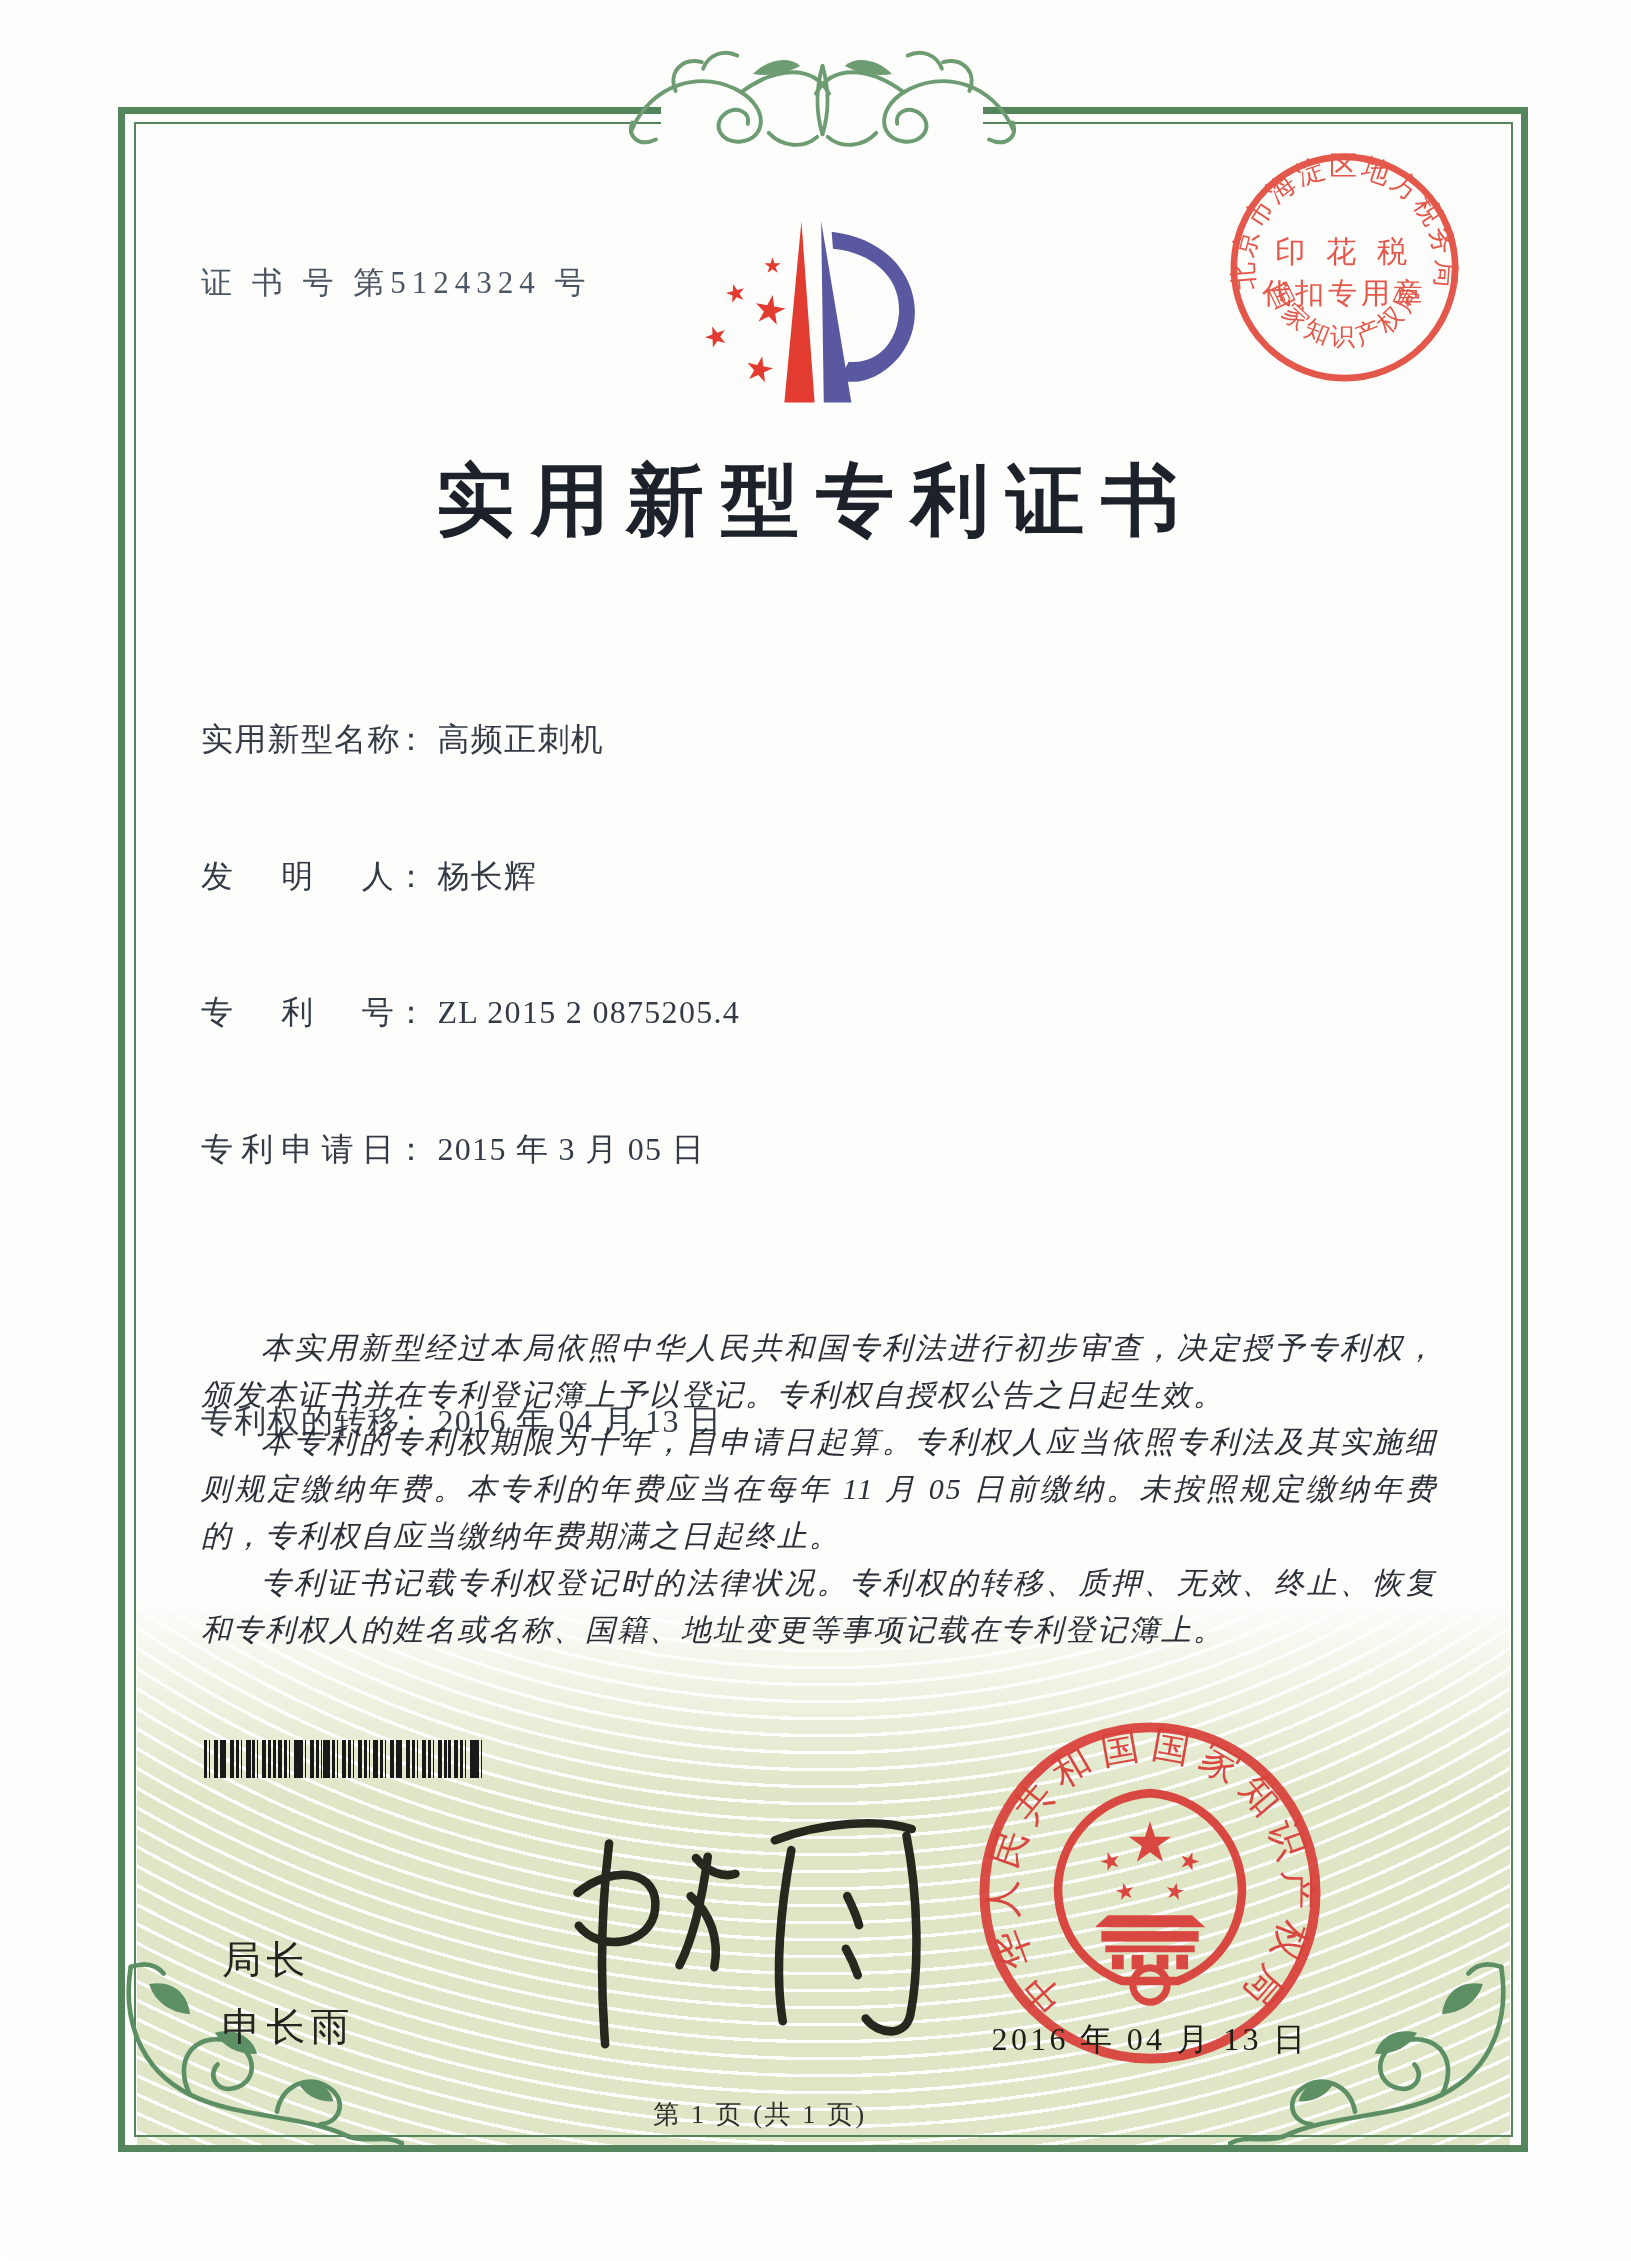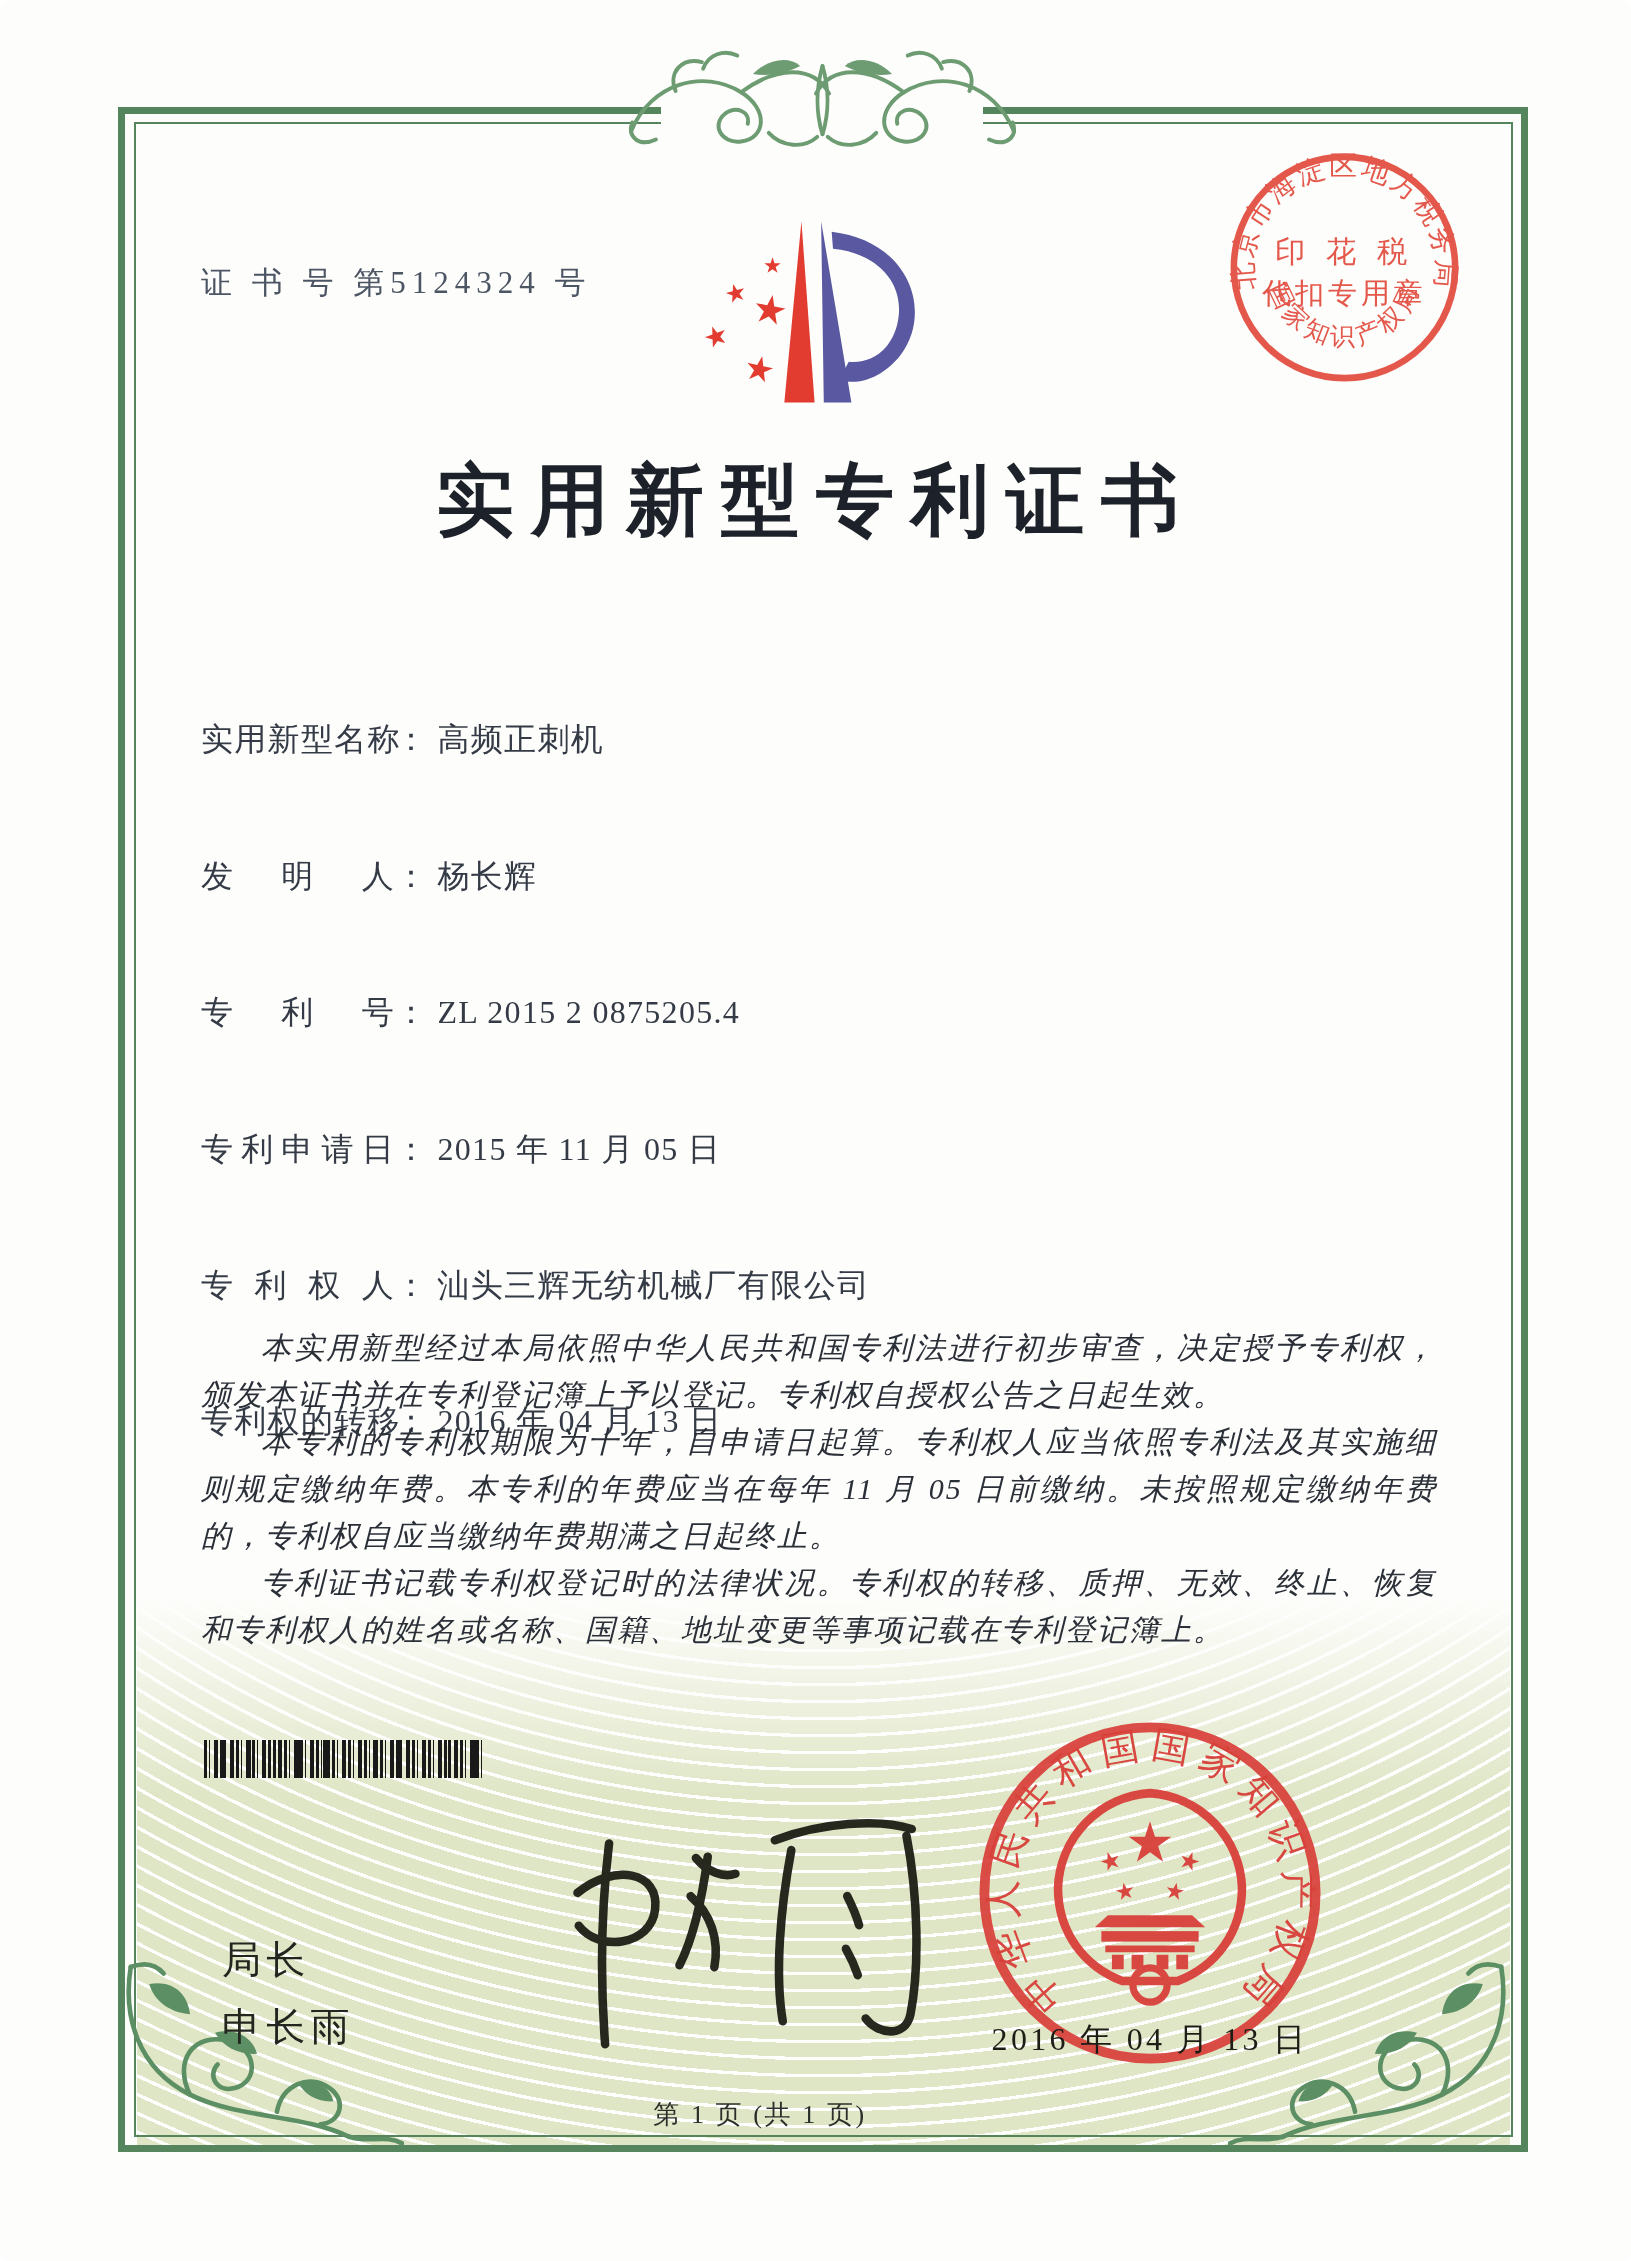--- a/index.html
+++ b/index.html
@@ -171,24 +171,21 @@
   <div class="field f0">
     <span class="lbl">实用新型名称</span><span class="colon">：</span><span>高频正刺机</span>
   </div>
   <div class="field f1">
     <span class="lbl">发明人</span><span class="colon">：</span><span>杨长辉</span>
   </div>
   <div class="field f2">
     <span class="lbl">专利号</span><span class="colon">：</span><span>ZL 2015 2 0875205.4</span>
   </div>
   <div class="field f3">
-    <span class="lbl">专利申请日</span><span class="colon">：</span><span>2015 年 11 月 05 日</span>
-  </div>
-  <div class="field f4">
-    <span class="lbl">专利权人</span><span class="colon">：</span><span>汕头三辉无纺机械厂有限公司</span>
+    <span class="lbl">专利申请日</span><span class="colon">：</span><span>2015 年 3 月 05 日</span>
   </div>
   <div class="field f5">
     <span class="lbl">专利权的转移</span><span class="colon">：</span><span>2016 年 04 月 13 日</span>
   </div>
 
   <div class="body-text">
     <p>本实用新型经过本局依照中华人民共和国专利法进行初步审查，决定授予专利权，颁发本证书并在专利登记簿上予以登记。专利权自授权公告之日起生效。</p>
     <p>本专利的专利权期限为十年，自申请日起算。专利权人应当依照专利法及其实施细则规定缴纳年费。本专利的年费应当在每年 11 月 05 日前缴纳。未按照规定缴纳年费的，专利权自应当缴纳年费期满之日起终止。</p>
     <p>专利证书记载专利权登记时的法律状况。专利权的转移、质押、无效、终止、恢复和专利权人的姓名或名称、国籍、地址变更等事项记载在专利登记簿上。</p>
   </div>

